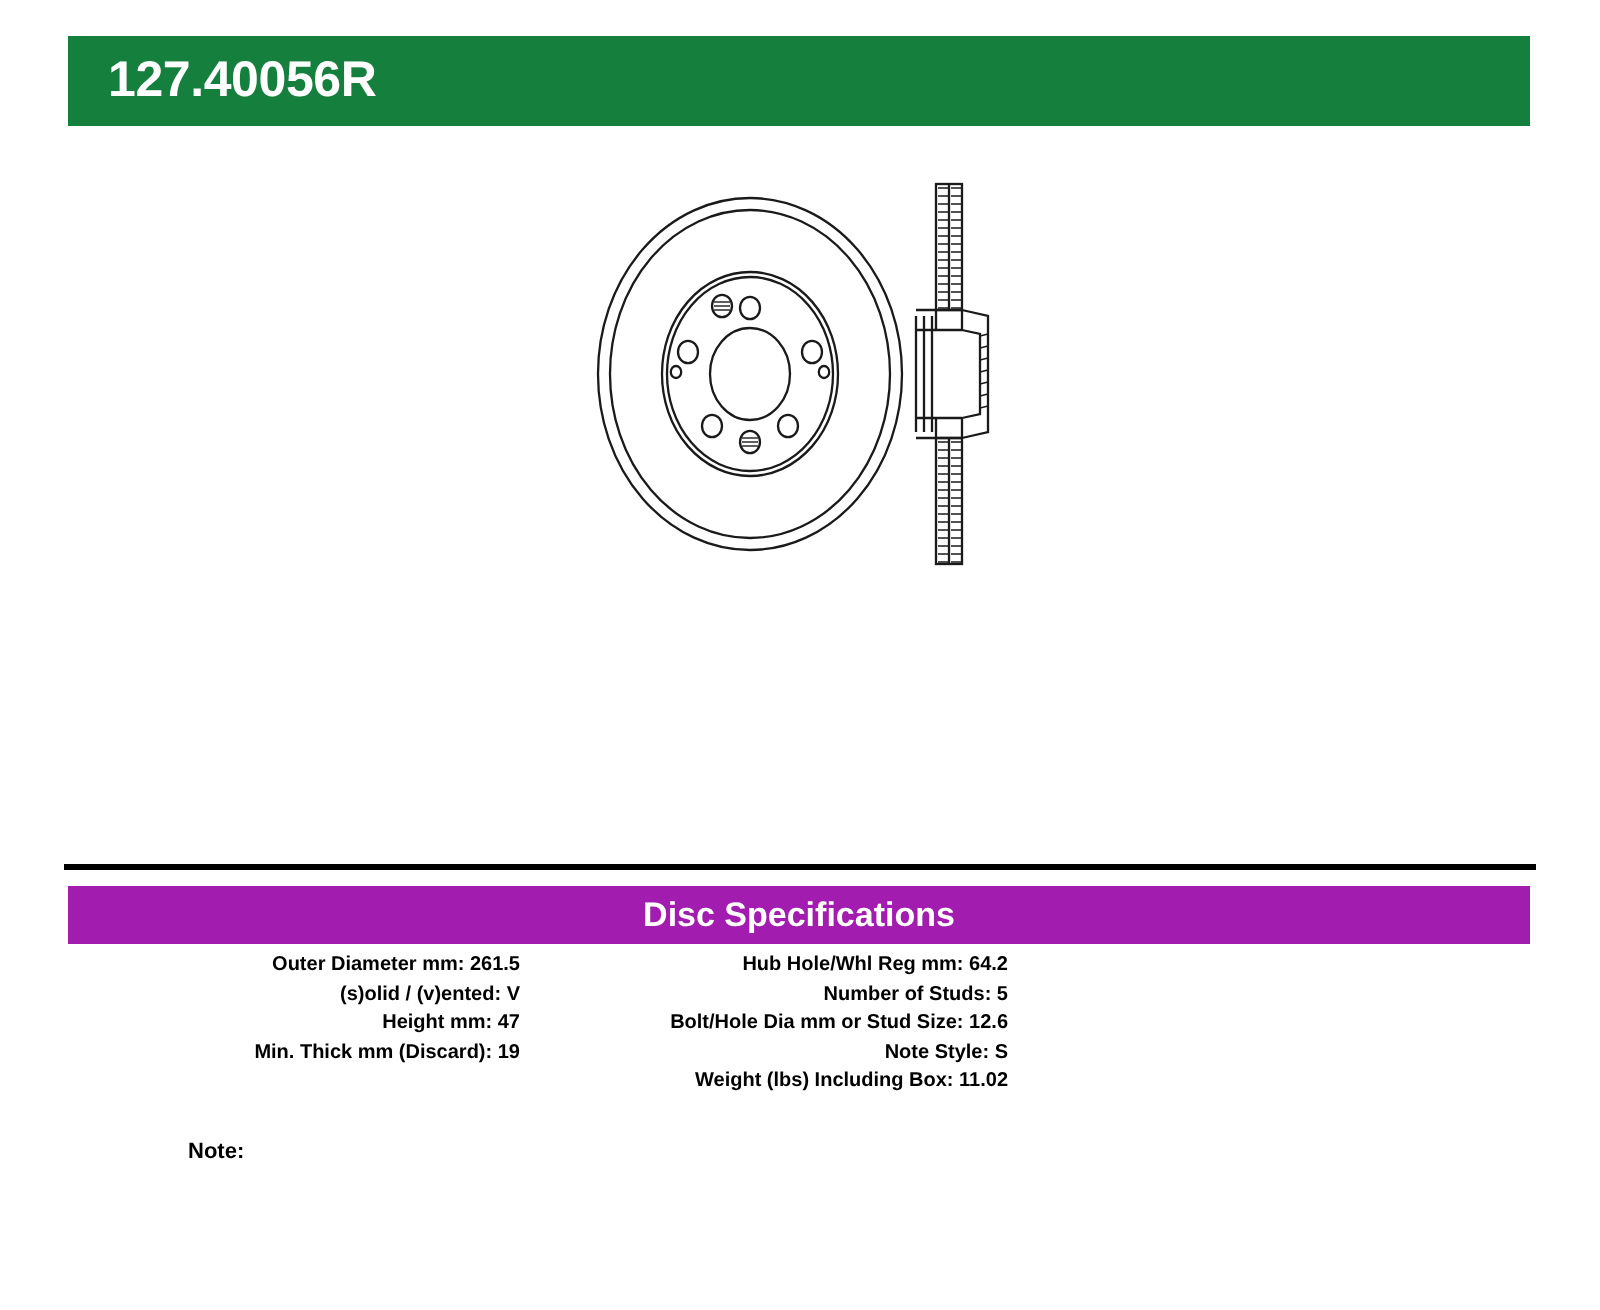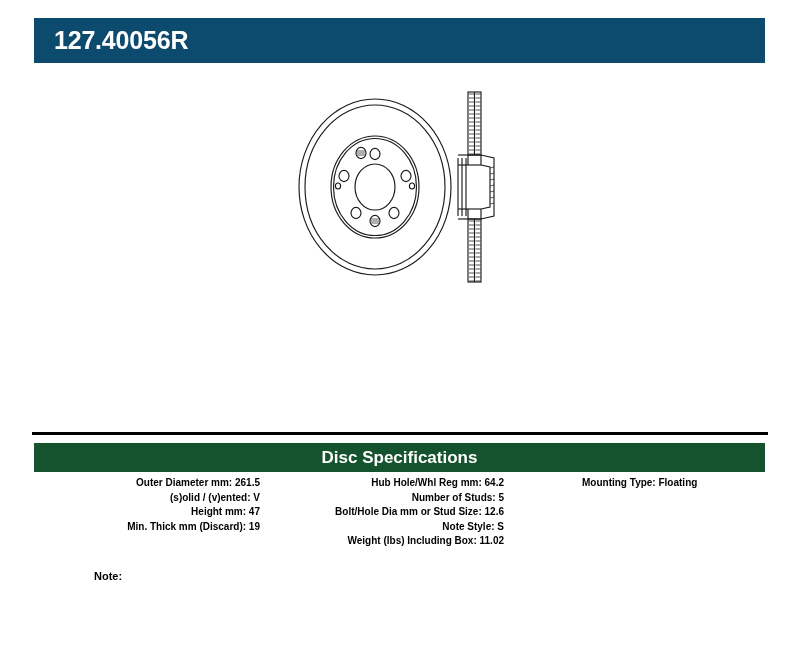--- a/index.html
+++ b/index.html
@@ -16,21 +16,21 @@
     overflow: hidden;
   }
 
   
   .header-banner {
     position: absolute;
     left: 34px;
     top: 18px;
     width: 731px;
     height: 45px;
-    background: #0c4a6e;
+    background: #15803d;
     display: flex;
     align-items: center;
     justify-content: space-between;
     box-sizing: border-box;
     padding: 0 22px 0 20px;
   }
   .part-number {
     color: #ffffff;
     font-size: 25px;
     font-weight: bold;
@@ -65,21 +65,21 @@
     background: #000000;
   }
 
   
   .spec-banner {
     position: absolute;
     left: 34px;
     top: 443px;
     width: 731px;
     height: 29px;
-    background: #14532d;
+    background: #a21caf;
     display: flex;
     align-items: center;
     justify-content: center;
   }
   .spec-banner-title {
     color: #ffffff;
     font-size: 17px;
     font-weight: bold;
     line-height: 1;
   }
@@ -310,22 +310,19 @@
   </div>
 
   <div class="spec-col spec-col-mid">
     <div class="spec-line">Hub Hole/Whl Reg mm: 64.2</div>
     <div class="spec-line">Number of Studs: 5</div>
     <div class="spec-line">Bolt/Hole Dia mm or Stud Size: 12.6</div>
     <div class="spec-line">Note Style: S</div>
     <div class="spec-line">Weight (lbs) Including Box: 11.02</div>
   </div>
 
-  <div class="spec-col spec-col-right">
-    <div class="spec-line">Mounting Type: Floating</div>
-  </div>
 
 </div>
 
 <div class="note-row">
   <span class="note-label">Note:</span>
   <span></span>
 </div>
 
 </body></html>

